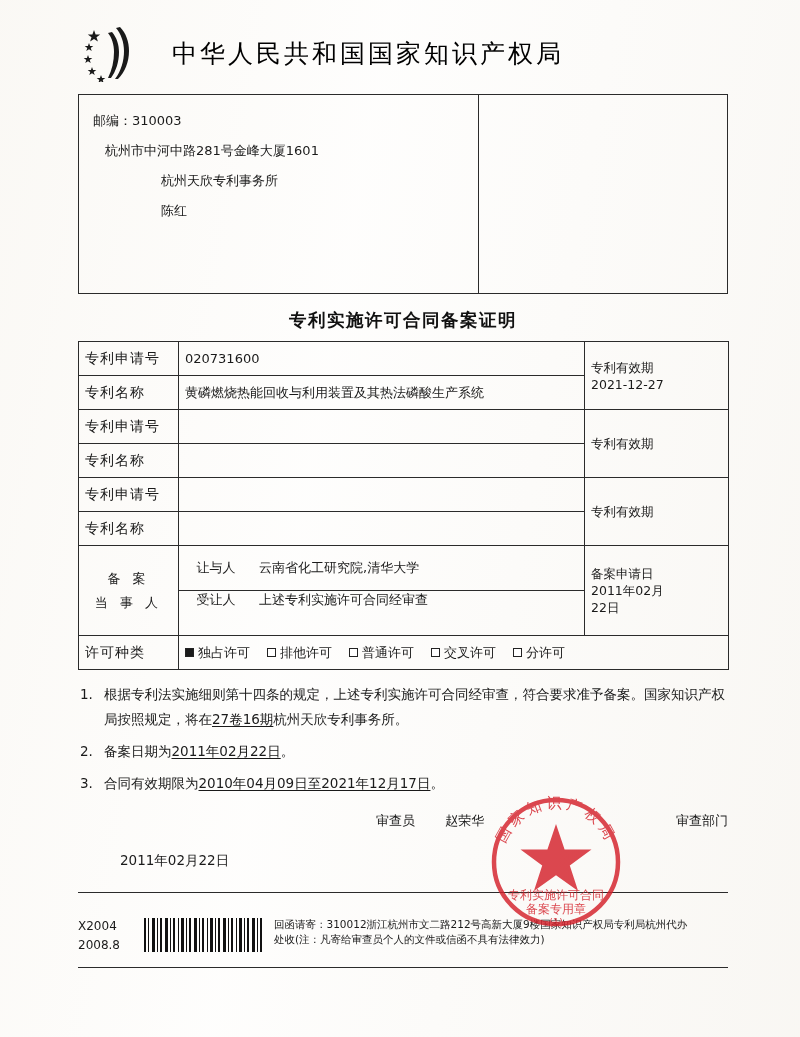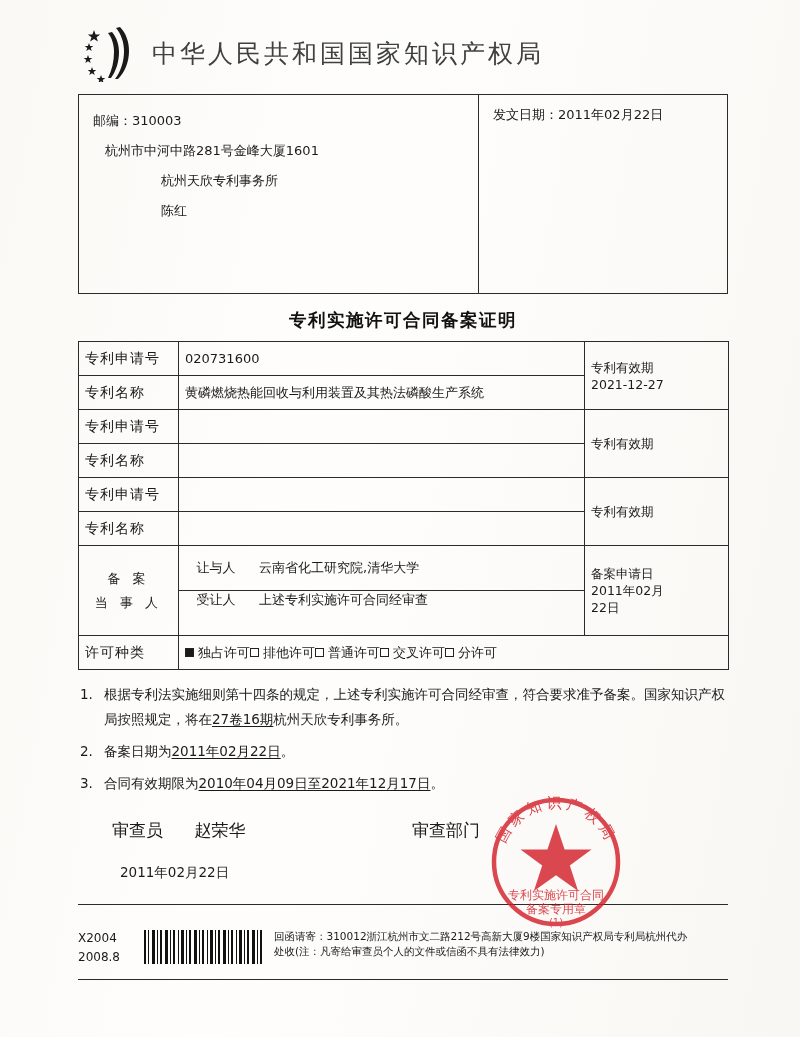--- a/index.html
+++ b/index.html
@@ -45,22 +45,22 @@
     width: 62px;
     height: 58px;
     position: relative;
     flex: 0 0 auto;
   }
   .emblem svg { display:block; }
   .org-title {
     font-family: "DejaVu Sans", "Liberation Sans", sans-serif;
     font-size: 25px;
     letter-spacing: 3px;
-    margin-left: 8px;
-    color: #404040;
+    margin-left: 28px;
+    color: #000000;
     font-weight: 500;
     white-space: nowrap;
   }
   
   .addr-wrap {
     display: flex;
     border: 1.4px solid #2b2b2b;
     margin-top: 10px;
     height: 200px;
     box-sizing: border-box;
@@ -130,20 +130,21 @@
   .val { padding-left: 9px; }
   .rlbl { text-align: left; padding-left: 8px; line-height: 17px; font-size: 12.5px; }
   .party-label {
     text-align: center;
     line-height: 24px;
     letter-spacing: 4px;
   }
   .license-row td { height: 32px; }
   .checks {
     display: flex;
+    gap: 17px;
     padding-left: 6px;
     font-size: 13px;
     align-items: center;
   }
   .chk { display: inline-flex; align-items: center; white-space: nowrap; }
   .box {
     display: inline-block;
     width: 9px; height: 9px;
     border: 1.2px solid #222;
     margin-right: 4px;
@@ -161,23 +162,24 @@
   .note {
     display: flex;
     margin-bottom: 7px;
   }
   .note-num { flex: 0 0 24px; }
   .note-body { flex: 1 1 auto; }
   .u { text-decoration: underline; text-underline-offset: 2px; }
   
   .sign-row {
     display: flex;
-    margin-top: 23px;
-    font-size: 17px;
+    margin-top: 16px;
+    font-size: 13px;
     padding-left: 34px;
+    justify-content: flex-end;
   }
   .sign-left { flex: 0 0 300px; }
   .sign-name { margin-left: 26px; }
   .sign-date {
     margin-top: 22px;
     padding-left: 42px;
     font-size: 13.5px;
   }
   
   .seal {
@@ -251,23 +253,20 @@
     </div>
 
     <div class="addr-wrap">
       <div class="addr-left">
         <div class="addr-left-body">
           <div class="addr-line-postcode">邮编：310003</div>
           <div class="addr-line-street">杭州市中河中路281号金峰大厦1601</div>
           <div class="addr-line-org">杭州天欣专利事务所</div>
           <div class="addr-line-person">陈红</div>
         </div>
-      </div>
-      <div class="addr-right">
-        <div>发文日期：2011年02月22日</div>
       </div>
     </div>
 
     <div class="main-title">专利实施许可合同备案证明</div>
 
     <table class="main">
       <colgroup>
         <col style="width:100px">
         <col style="width:406px">
         <col style="width:144px">

